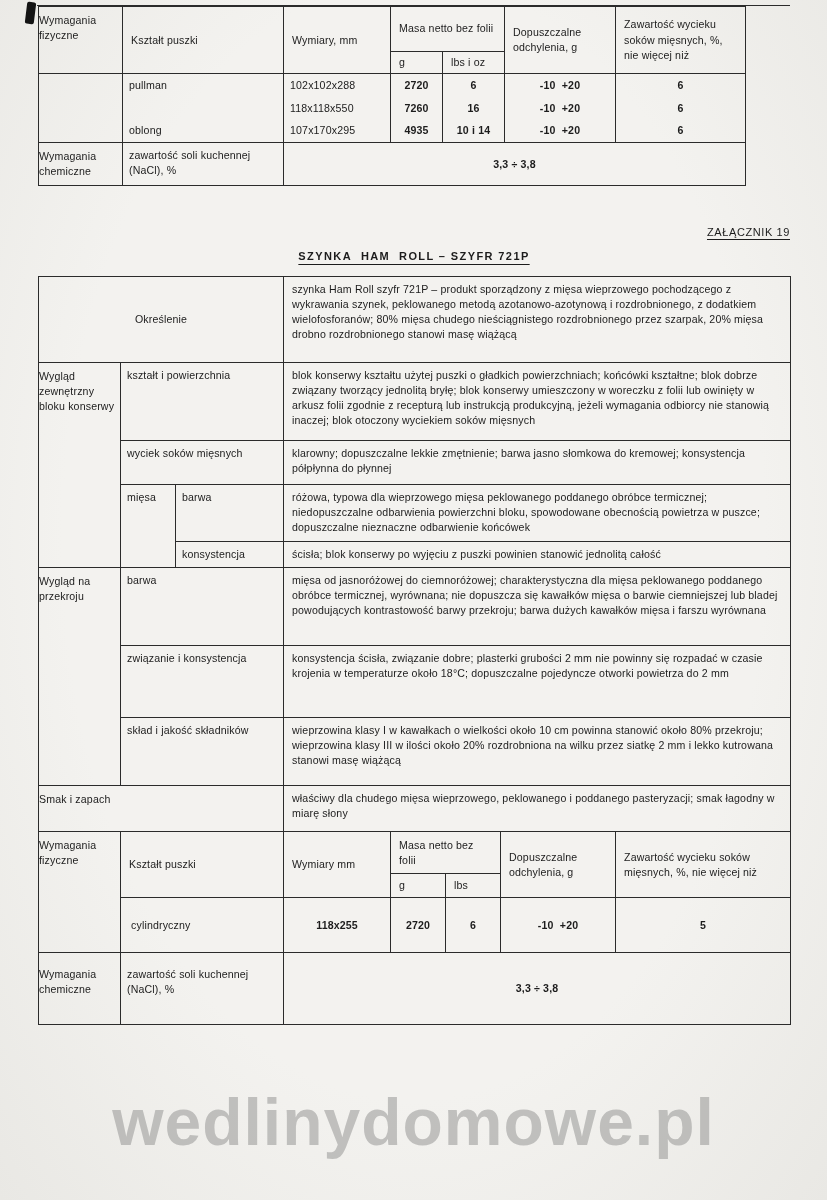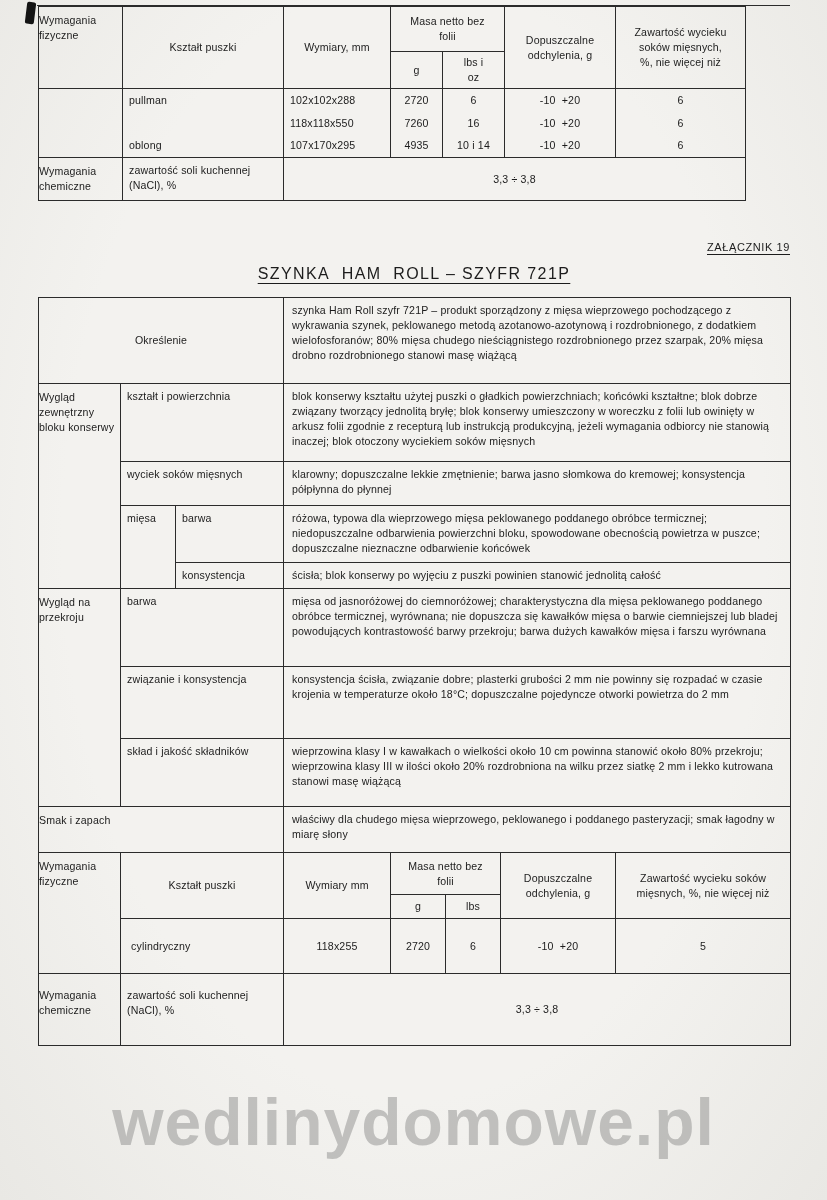--- a/index.html
+++ b/index.html
@@ -19,34 +19,34 @@
 
   table{border-collapse:collapse;table-layout:fixed;margin-left:38px;}
   .t1{width:707px;}
   .t2{width:752px;}
   td{
     border:1.3px solid #2b2b2b;
     font-size:10.6px;line-height:1.42;letter-spacing:.15px;
     padding:4px 6px;vertical-align:top;text-align:left;
     word-wrap:break-word;
   }
-  td.hdr{text-align:center;vertical-align:middle;padding:3px 16px;}
+  td.hdr{text-align:left;vertical-align:middle;padding:3px 8px;}
   td.sec{vertical-align:top;padding:6px 0;}
   td.lblc{text-align:center;vertical-align:middle;}
   td.param{vertical-align:top;padding-top:5px;}
   td.txt{vertical-align:top;padding:5px 8px;}
-  td.val{text-align:center;vertical-align:middle;}
+  td.val{text-align:center;vertical-align:middle;font-weight:bold;}
   td.vall{text-align:left;vertical-align:middle;padding-left:10px;}
   .t1 td.nb{border-top:none;border-bottom:none;}
   .t1 td.d{padding:1px 6px;vertical-align:middle;}
 
   .attachment{width:752px;margin:40px 0 0 38px;text-align:right;font-size:11px;font-weight:normal;
     letter-spacing:.6px;text-decoration:underline;text-underline-offset:3px;}
-  .doc-title{width:752px;margin:12px 0 14px 38px;text-align:center;font-size:16px;
-    letter-spacing:1.4px;text-decoration:underline;text-underline-offset:4px;}
+  .doc-title{width:752px;margin:12px 0 14px 38px;text-align:center;font-size:11px;
+    letter-spacing:1.4px;text-decoration:underline;text-underline-offset:4px;font-weight:bold;}
 
   .watermark{
     position:absolute;left:50%;top:1084px;transform:translateX(-50%);
     font-size:66px;color:#8f8f8e;opacity:.5;letter-spacing:1px;white-space:nowrap;
     font-weight:bold;pointer-events:none;z-index:5;
   }
 </style>
 </head>
 <body>
 

